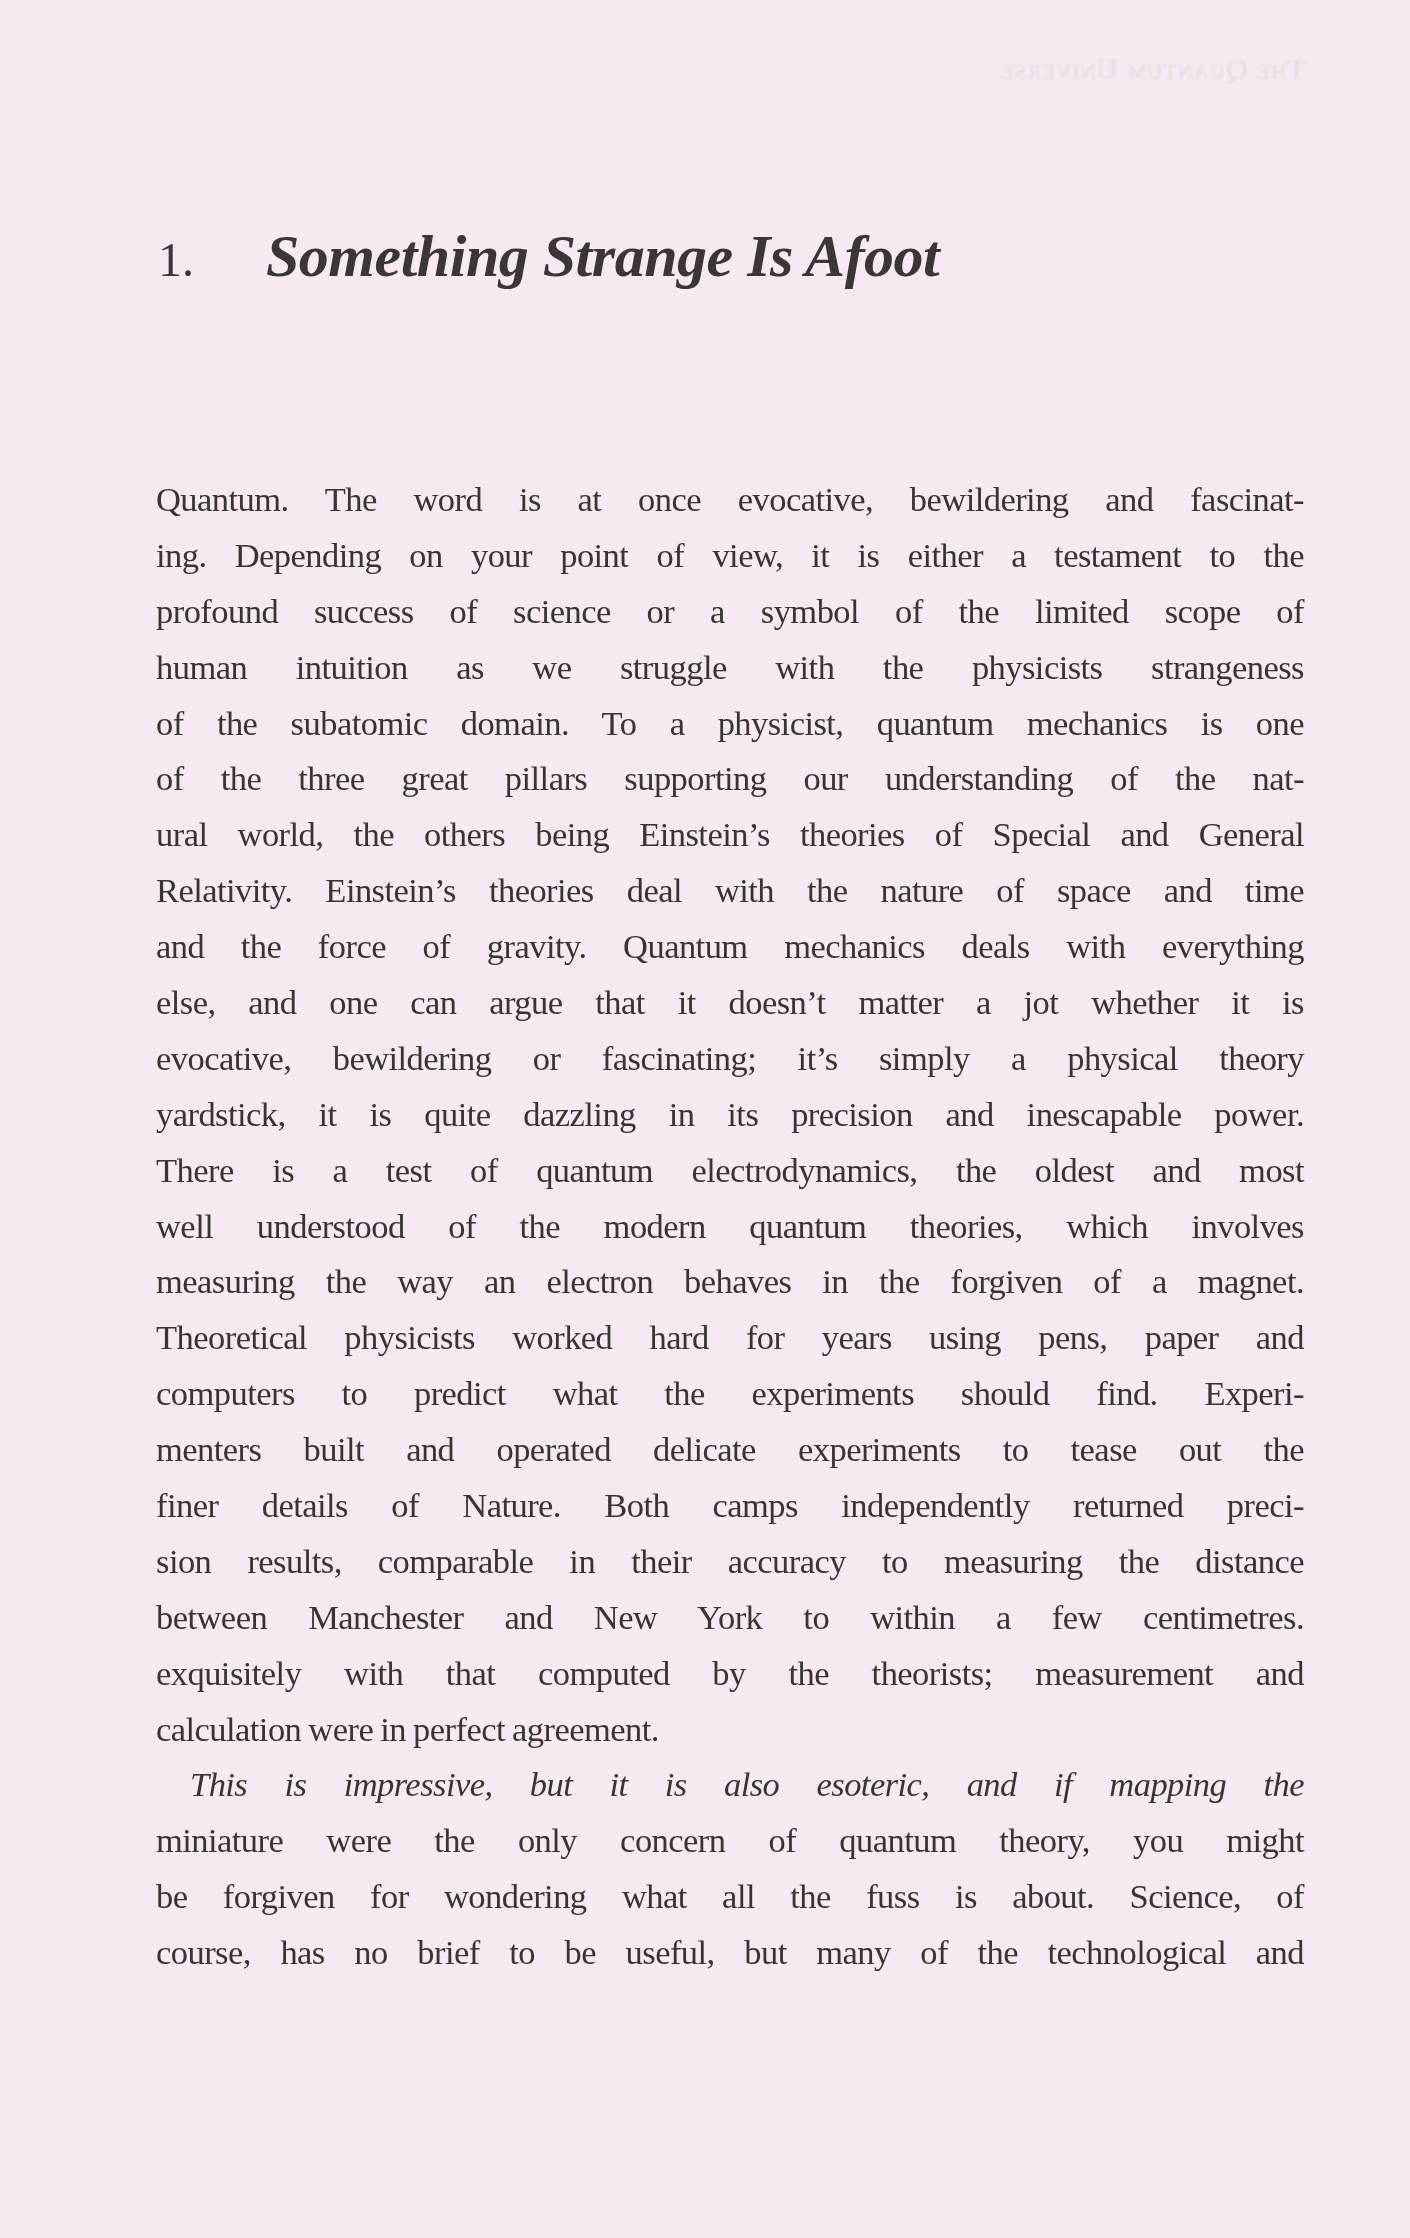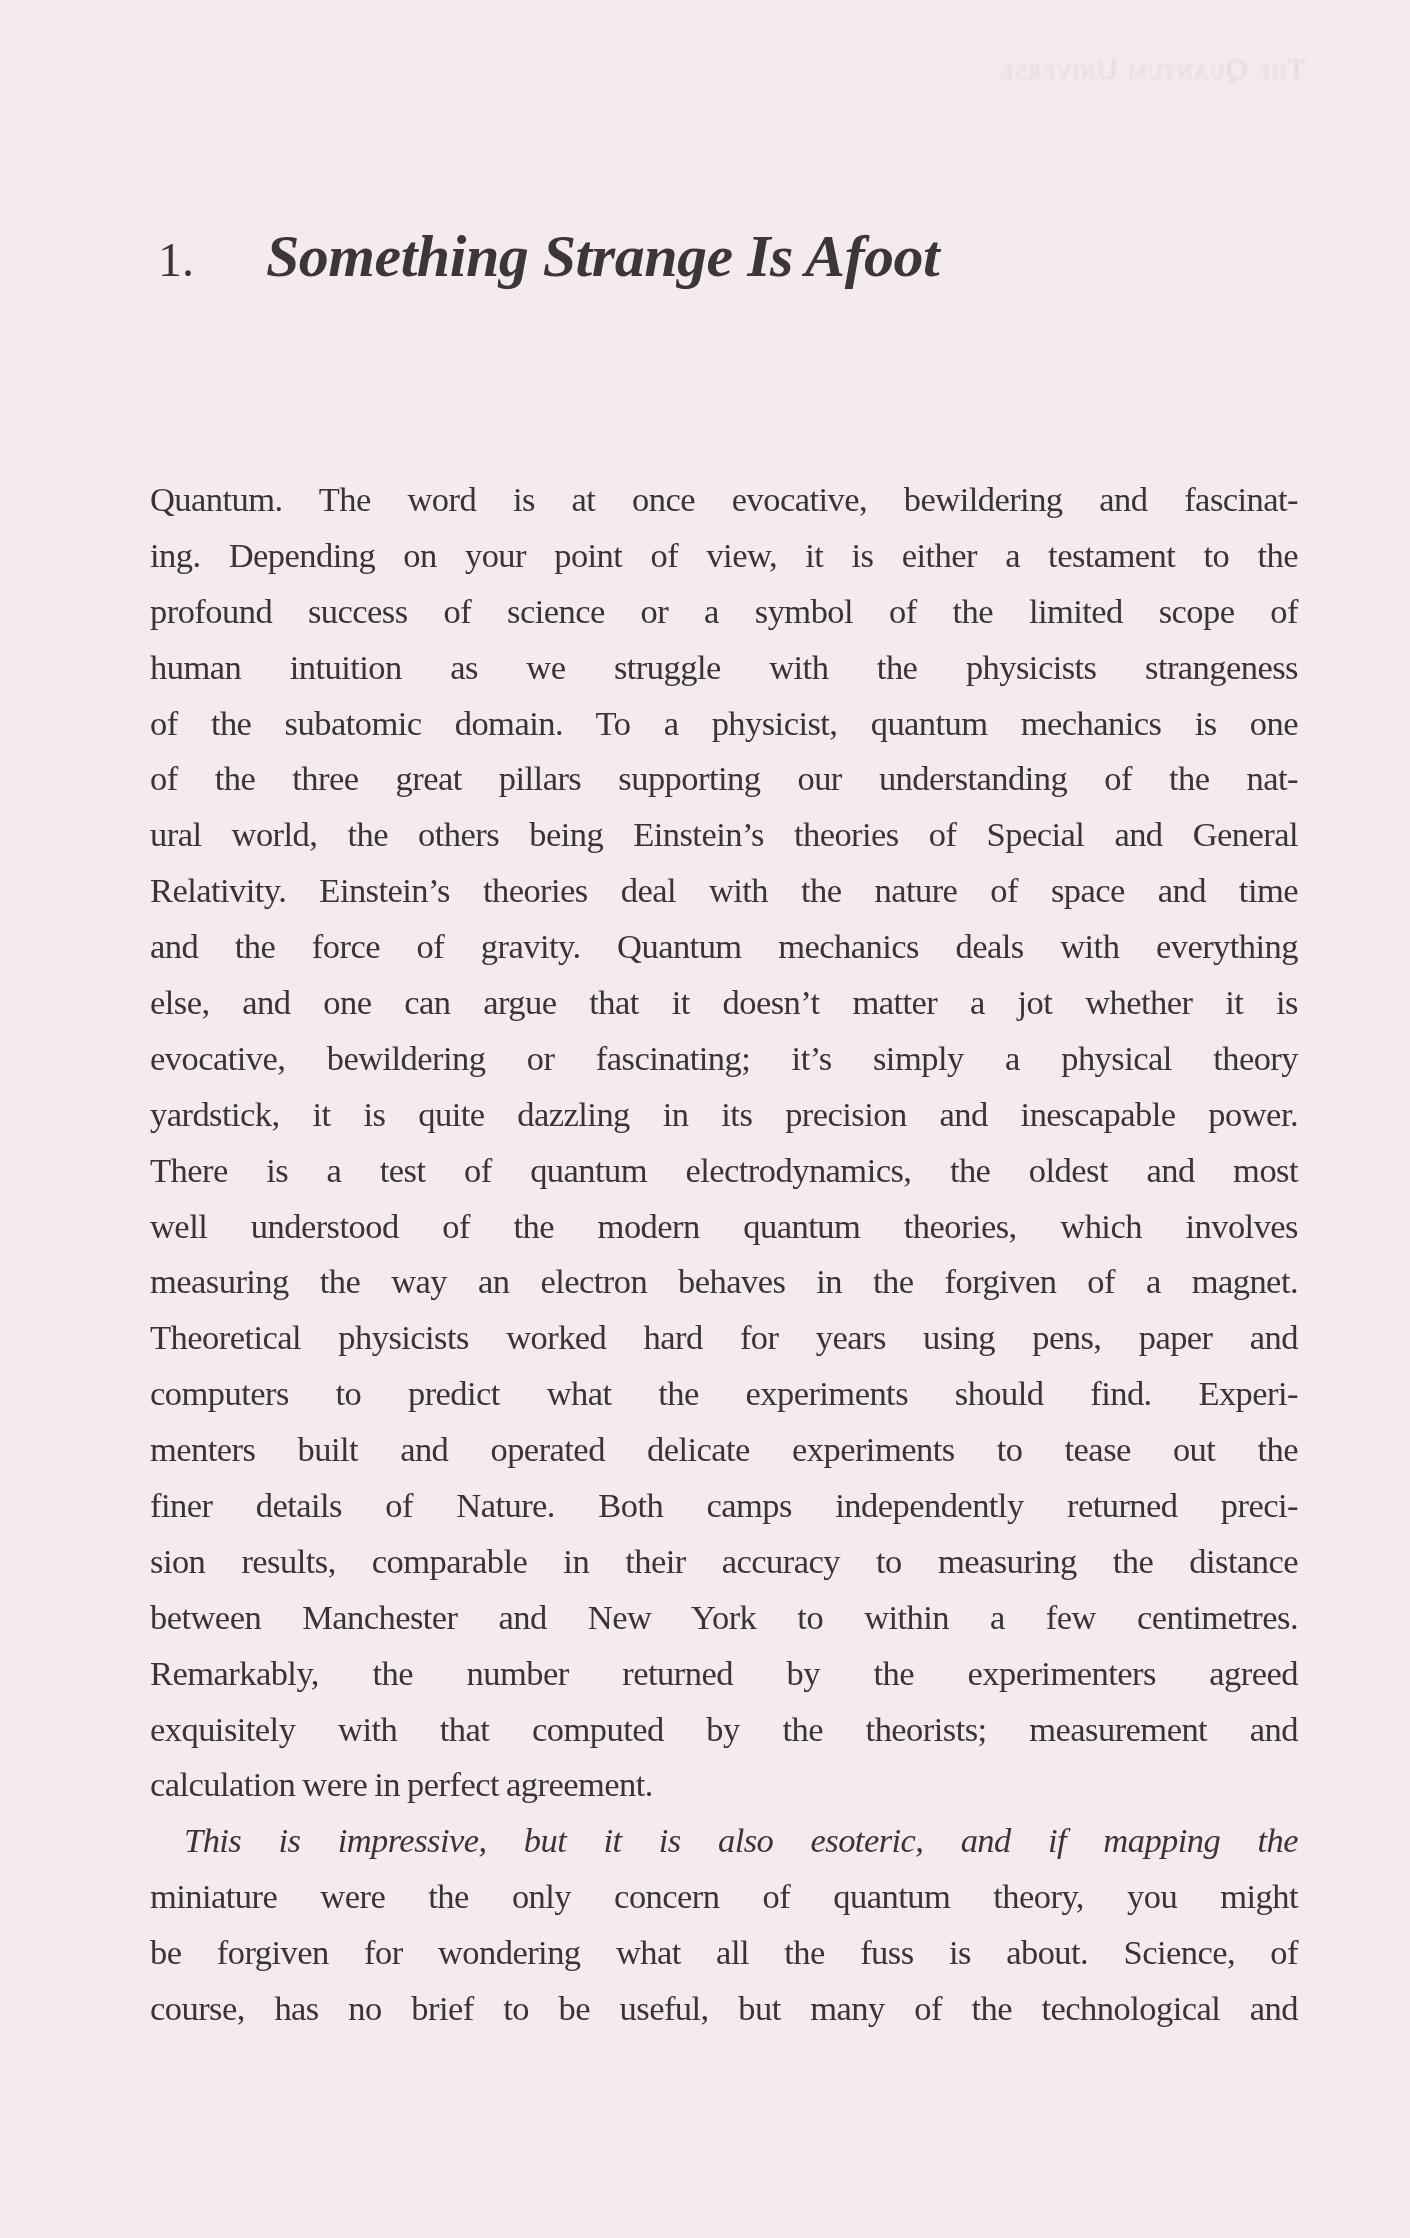--- a/index.html
+++ b/index.html
@@ -16,21 +16,21 @@
     transform: scaleX(-1); white-space: nowrap;
     font-family: "Liberation Serif", serif;
   }
   .bleed-header { left: 1000px; top: 52px; font-size: 30px; font-variant: small-caps; letter-spacing: 1px; }
   .chapter-heading {
     position: absolute; left: 158px; top: 222px; height: 80px;
     display: flex; align-items: baseline;
   }
   .chapter-number { font-size: 48px; width: 108px; color: #3b3737; }
   .chapter-title { font-size: 60px; font-style: italic; color: #3b3737; letter-spacing: -0.5px; font-weight: bold; }
-  .body-text { position: absolute; left: 150px; top: 472px; width: 1148px; }
+  .body-text { position: absolute; left: 156px; top: 472px; width: 1148px; }
   .line {
     height: 55.9px; line-height: 55.9px;
     font-size: 34.5px;
     text-align: justify; text-align-last: justify;
     white-space: nowrap; overflow: visible;
     letter-spacing: -0.55px;
     word-spacing: -1px;
   }
   .line.last { text-align-last: left; }
   .line.indent { padding-left: 34px; font-style: italic; }
@@ -63,21 +63,20 @@
       <div class="line">yardstick, it is quite dazzling in its precision and inescapable power.</div>
       <div class="line">There is a test of quantum electrodynamics, the oldest and most</div>
       <div class="line">well understood of the modern quantum theories, which involves</div>
       <div class="line">measuring the way an electron behaves in the forgiven of a magnet.</div>
       <div class="line">Theoretical physicists worked hard for years using pens, paper and</div>
       <div class="line">computers to predict what the experiments should find. Experi-</div>
       <div class="line">menters built and operated delicate experiments to tease out the</div>
       <div class="line">finer details of Nature. Both camps independently returned preci-</div>
       <div class="line">sion results, comparable in their accuracy to measuring the distance</div>
       <div class="line">between Manchester and New York to within a few centimetres.</div>
-      <div class="line">Remarkably, the number returned by the experimenters agreed</div>
       <div class="line">exquisitely with that computed by the theorists; measurement and</div>
       <div class="line last">calculation were in perfect agreement.</div>
     </div>
     <div class="paragraph">
       <div class="line indent">This is impressive, but it is also esoteric, and if mapping the</div>
       <div class="line">miniature were the only concern of quantum theory, you might</div>
       <div class="line">be forgiven for wondering what all the fuss is about. Science, of</div>
       <div class="line">course, has no brief to be useful, but many of the technological and</div>
     </div>
   </div>

